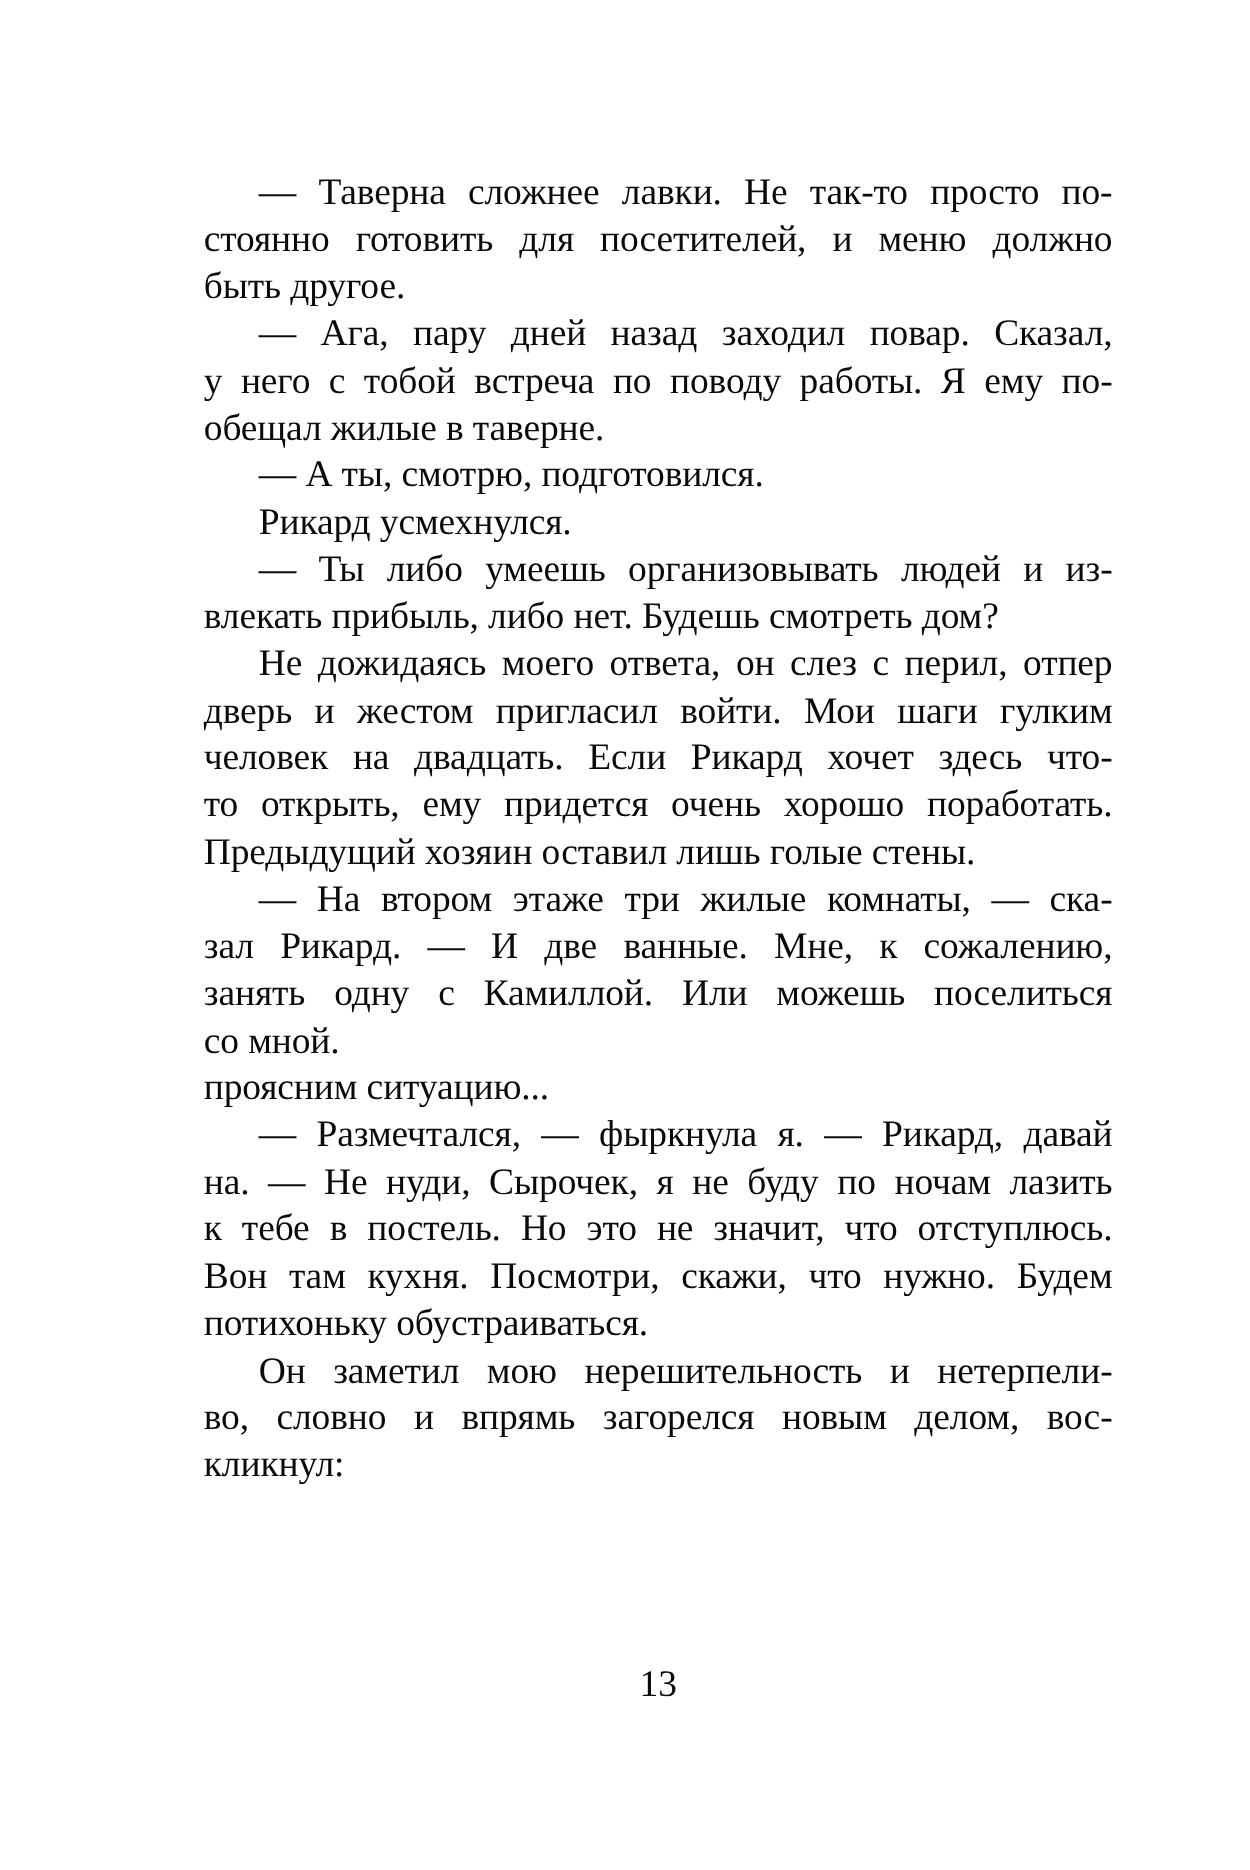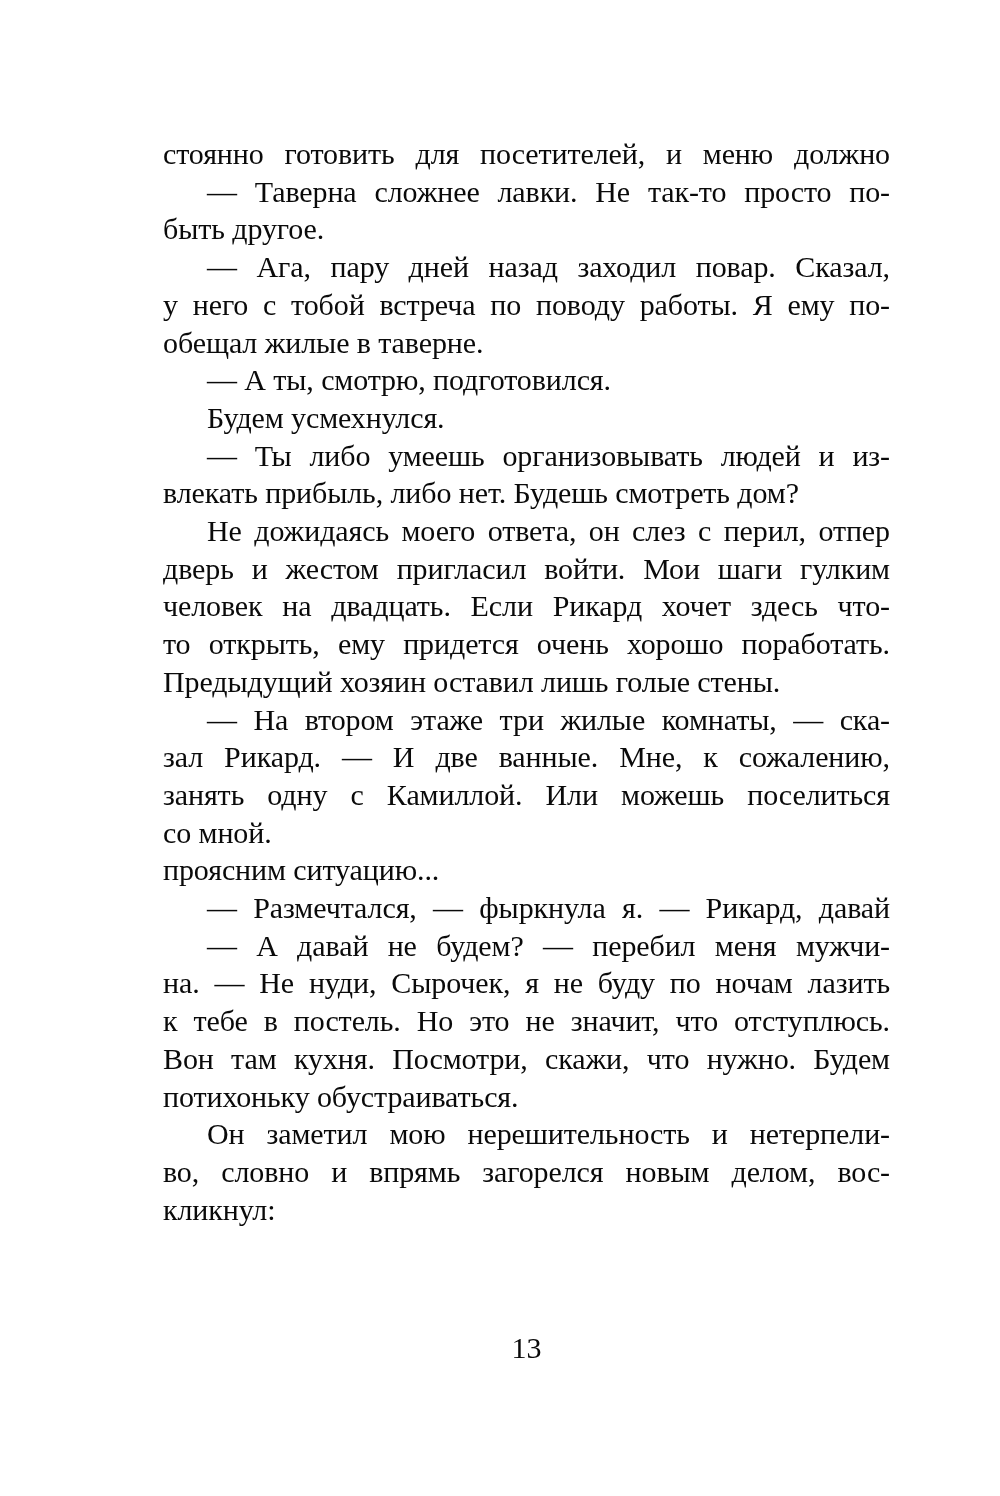--- a/index.html
+++ b/index.html
@@ -45,42 +45,41 @@
     text-align: center;
     font-size: 30px;
     line-height: 37.7px;
   }
 </style>
 </head>
 <body>
 
 <div class="page">
   <div class="text-block">
+      <div class="line para-first">— Таверна сложнее лавки. Не так-то просто по-</div>
       <div class="line">стоянно готовить для посетителей, и меню должно</div>
-      <div class="line para-first">— Таверна сложнее лавки. Не так-то просто по-</div>
       <div class="line para-last">быть другое.</div>
       <div class="line para-first">— Ага, пару дней назад заходил повар. Сказал,</div>
       <div class="line">у него с тобой встреча по поводу работы. Я ему по-</div>
       <div class="line para-last">обещал жилые в таверне.</div>
       <div class="line para-first para-last">— А ты, смотрю, подготовился.</div>
-      <div class="line para-first para-last">Будем усмехнулся.</div>
+      <div class="line para-first para-last">Рикард усмехнулся.</div>
       <div class="line para-first">— Ты либо умеешь организовывать людей и из-</div>
       <div class="line para-last">влекать прибыль, либо нет. Будешь смотреть дом?</div>
       <div class="line para-first">Не дожидаясь моего ответа, он слез с перил, отпер</div>
       <div class="line">дверь и жестом пригласил войти. Мои шаги гулким</div>
       <div class="line">человек на двадцать. Если Рикард хочет здесь что-</div>
       <div class="line">то открыть, ему придется очень хорошо поработать.</div>
       <div class="line para-last">Предыдущий хозяин оставил лишь голые стены.</div>
       <div class="line para-first">— На втором этаже три жилые комнаты, — ска-</div>
       <div class="line">зал Рикард. — И две ванные. Мне, к сожалению,</div>
       <div class="line">занять одну с Камиллой. Или можешь поселиться</div>
       <div class="line para-last">со мной.</div>
       <div class="line para-last">проясним ситуацию...</div>
       <div class="line para-first">— Размечтался, — фыркнула я. — Рикард, давай</div>
-      <div class="line para-first">— А давай не будем? — перебил меня мужчи-</div>
       <div class="line">на. — Не нуди, Сырочек, я не буду по ночам лазить</div>
       <div class="line">к тебе в постель. Но это не значит, что отступлюсь.</div>
       <div class="line">Вон там кухня. Посмотри, скажи, что нужно. Будем</div>
       <div class="line para-last">потихоньку обустраиваться.</div>
       <div class="line para-first">Он заметил мою нерешительность и нетерпели-</div>
       <div class="line">во, словно и впрямь загорелся новым делом, вос-</div>
       <div class="line para-last">кликнул:</div>
     </div>
   <div class="folio">13</div>
 </div>

